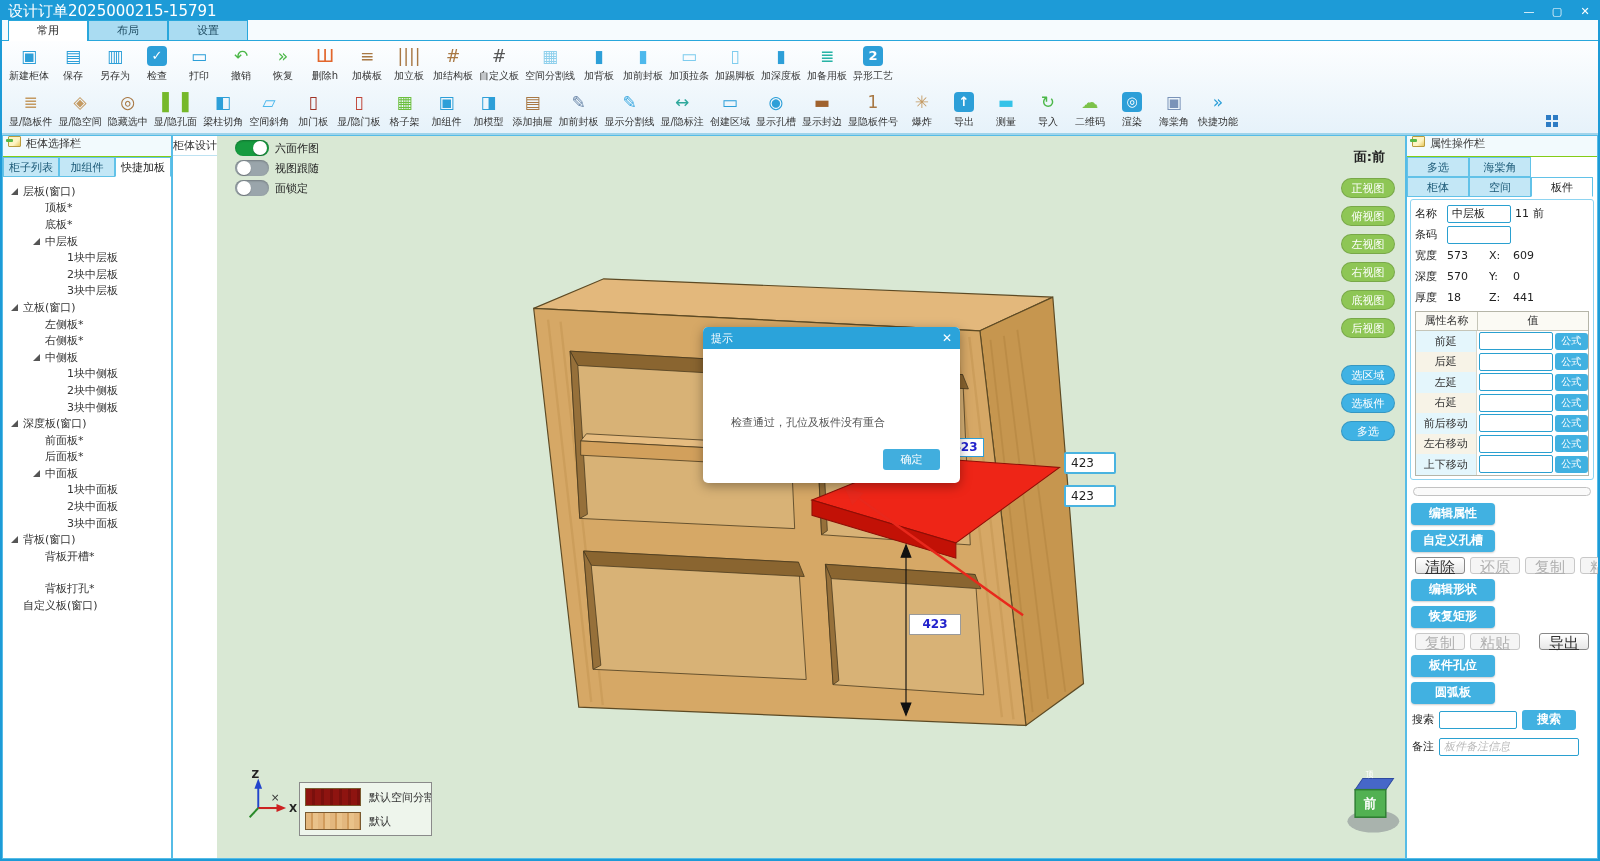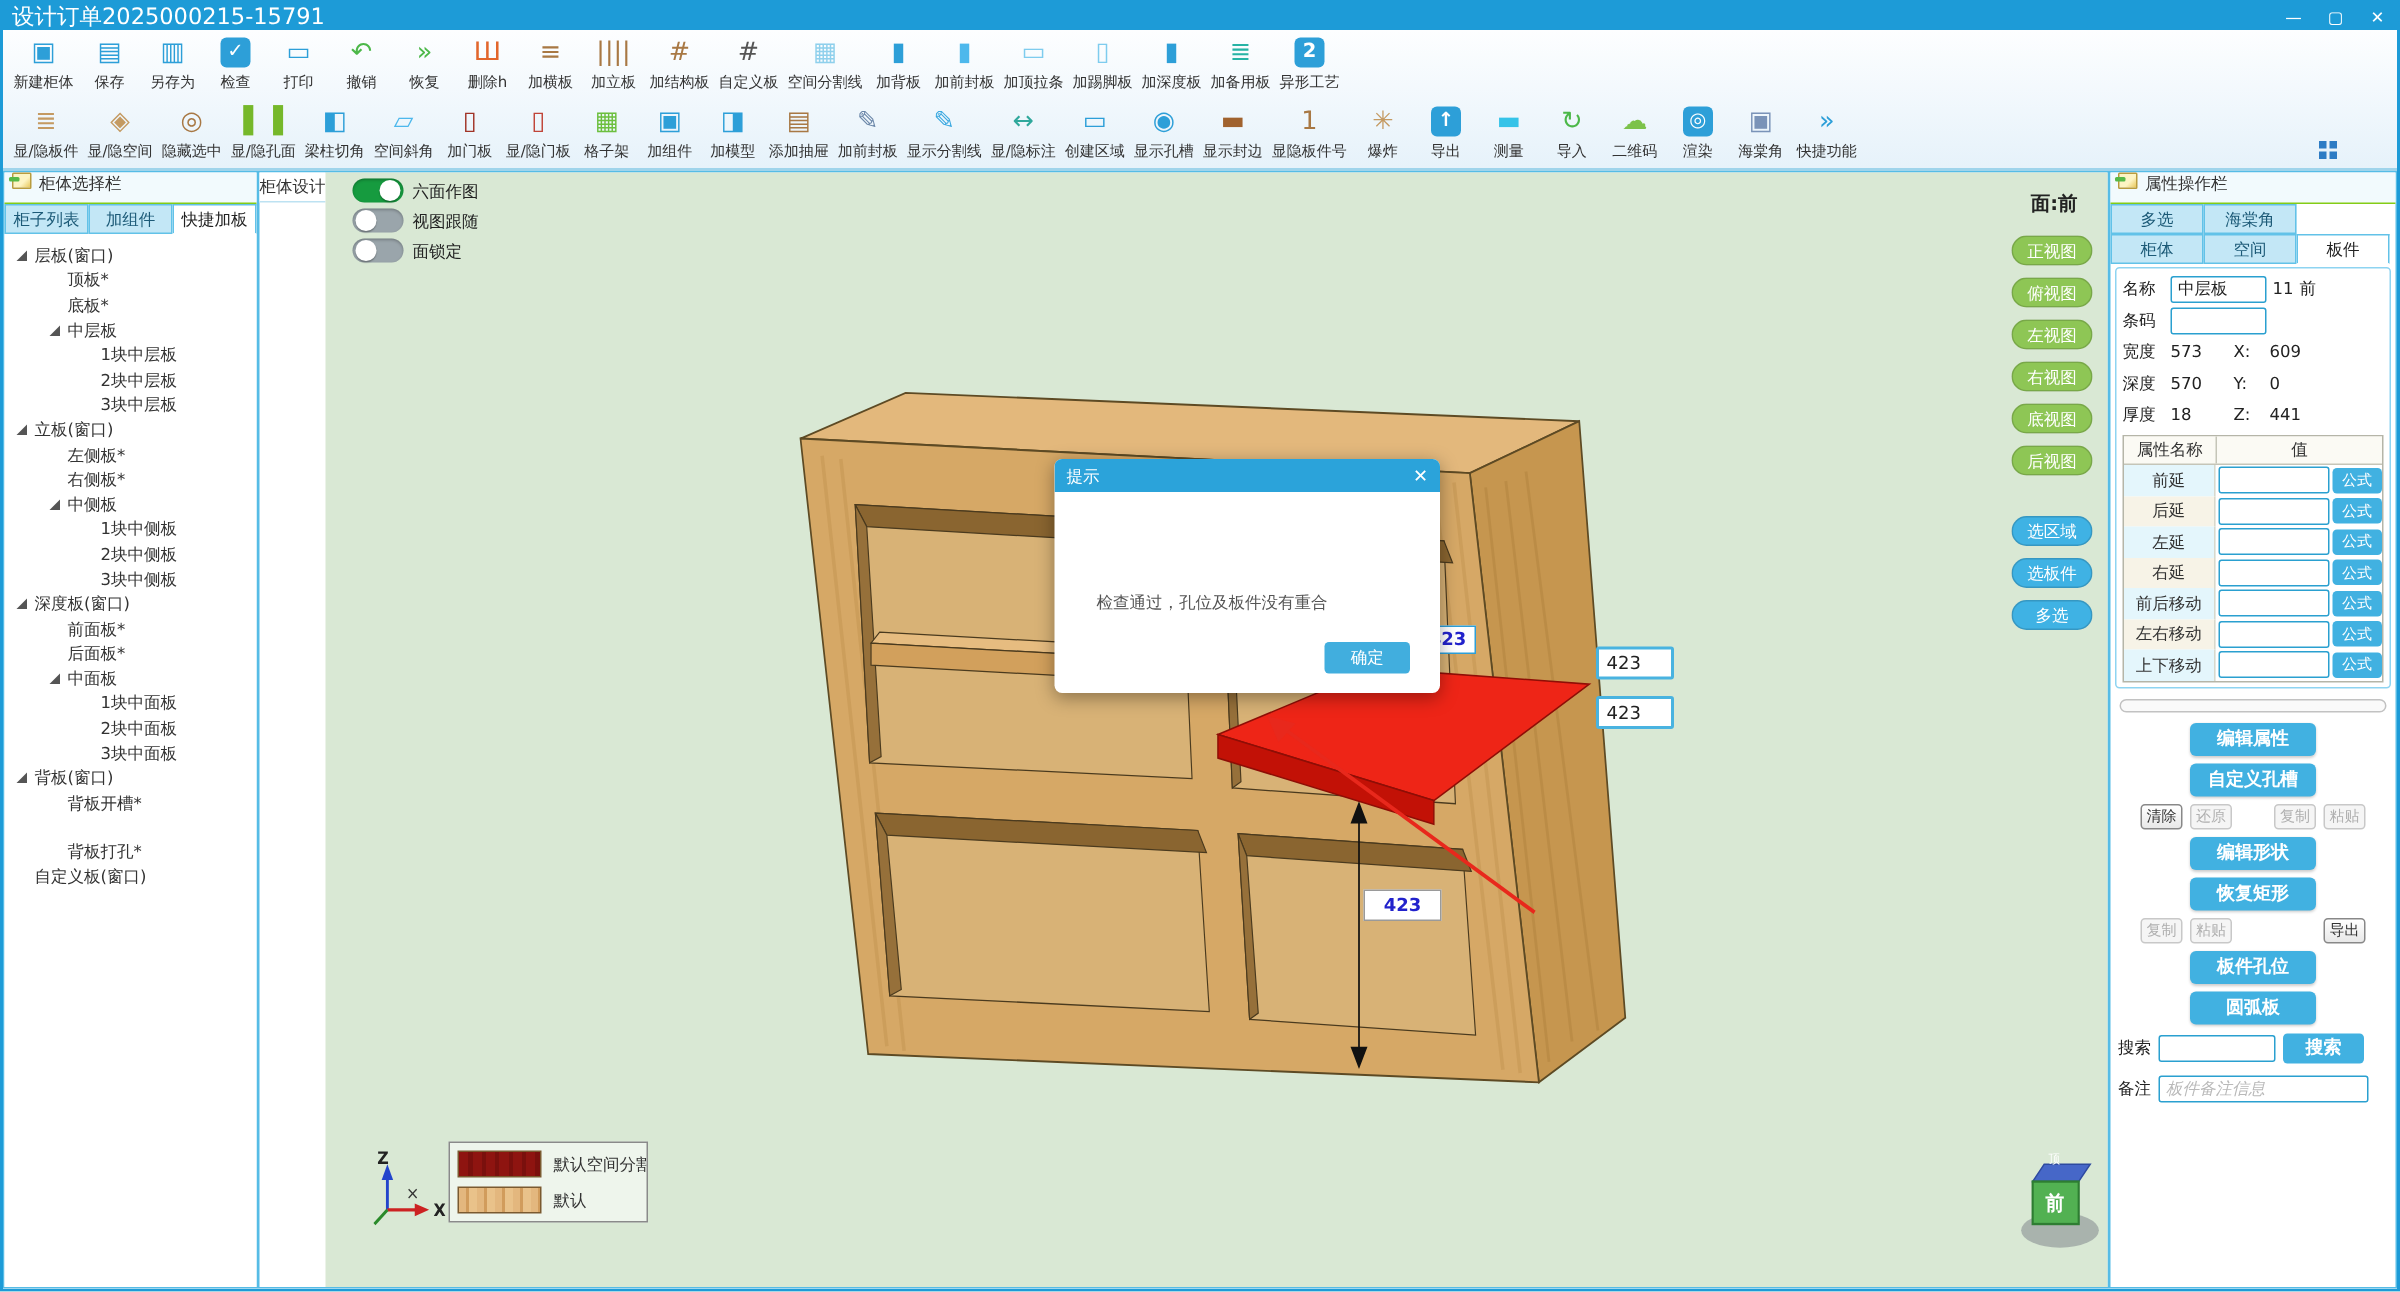--- a/index.html
+++ b/index.html
@@ -98,44 +98,49 @@
   .prop-head { display:flex; height:19px; background:#fbfaf4; border-bottom:1px solid #c5c5b8; font-size:11px; color:#333; }
   .prop-head .c1 { width:62px; text-align:center; line-height:18px; border-right:1px solid #c5c5b8; }
   .prop-head .c2 { flex:1; text-align:center; line-height:18px; }
   .prop-row { display:flex; align-items:center; height:20.5px; }
   .prop-row .c1 { width:62px; height:100%; font-size:11px; color:#333; display:flex; align-items:center; justify-content:center; border-right:1px solid #d8d8cc; }
   .prop-row:nth-child(odd) .c1 { background:#e4f6fc; }
   .prop-row:nth-child(even) .c1 { background:#f7f3e7; }
   .prop-row .inp { width:74px; margin:0 2px; }
   .formula-btn { width:34px; height:17px; background:#41b1e1; color:#fff; border:none; border-radius:3px; font-size:10px; cursor:pointer; }
   .slider-track { height:9px; border:1px solid #c2c2c2; border-radius:5px; background:#fafafa; margin:5px 6px; }
-  .btn-grid { display:flex; flex-wrap:wrap; gap:5px 7px; padding:2px 16px; justify-content:center; }
+  .btn-grid { display:flex; flex-wrap:wrap; gap:5px 7px; padding:2px 4px; justify-content:flex-start;flex-direction:column; }
   .big-btn { width:84px; height:22px; background:#41b1e1; color:#fff; border:none; border-radius:4px; font-size:12px; font-weight:bold; cursor:pointer; box-shadow:0 1px 2px rgba(0,0,0,.2); }
   .mini-row { display:flex; gap:5px; width:100%; padding:0 4px; justify-content:space-between; }
   .mini-group { display:flex; gap:5px; }
-  .mini-btn { width:28px; height:17px; font-size:10px; border-radius:3px; border:1px solid #888; background:linear-gradient(#fff,#e8e8e8); color:#333; cursor:pointer; }
+  .mini-btn { width:50px; height:17px; font-size:15px; border-radius:3px; border:1px solid #888; background:linear-gradient(#fff,#e8e8e8); color:#333; cursor:pointer;text-decoration:underline; }
   .mini-btn.disabled { border-color:#c8c8c8; color:#b0b0b0; background:#f5f5f5; }
   .search-row, .note-row { display:flex; align-items:center; gap:5px; padding:4px 5px; font-size:11px; color:#222; }
   .search-btn { width:54px; height:20px; background:#41b1e1; color:#fff; border:none; border-radius:3px; font-size:12px; font-weight:bold; cursor:pointer; }
   .note-inp::placeholder, .inp::placeholder { color:#b9b9b9; }
 </style>
 </head>
 <body>
 
 <div class="window">
 
   <div class="titlebar">
     <span class="title">设计订单2025000215-15791</span>
     <div class="win-controls">
       <span>—</span>
       <span>▢</span>
       <span>✕</span>
     </div>
   </div>
 
+  <div class="tabrow" id="ribbon-tabs">
+      <div class="rtab active">常用</div>
+      <div class="rtab">布局</div>
+      <div class="rtab">设置</div>
+    </div>
 
   <div class="ribbon">
     <div class="tb-row" id="tb-row1">
         <div class="tb-item">
           <span class="tb-icon" style="color: rgb(45, 159, 216);">▣</span>
           <span class="tb-label">新建柜体</span>
         </div>
         <div class="tb-item">
           <span class="tb-icon" style="color: rgb(45, 159, 216);">▤</span>
           <span class="tb-label">保存</span>

